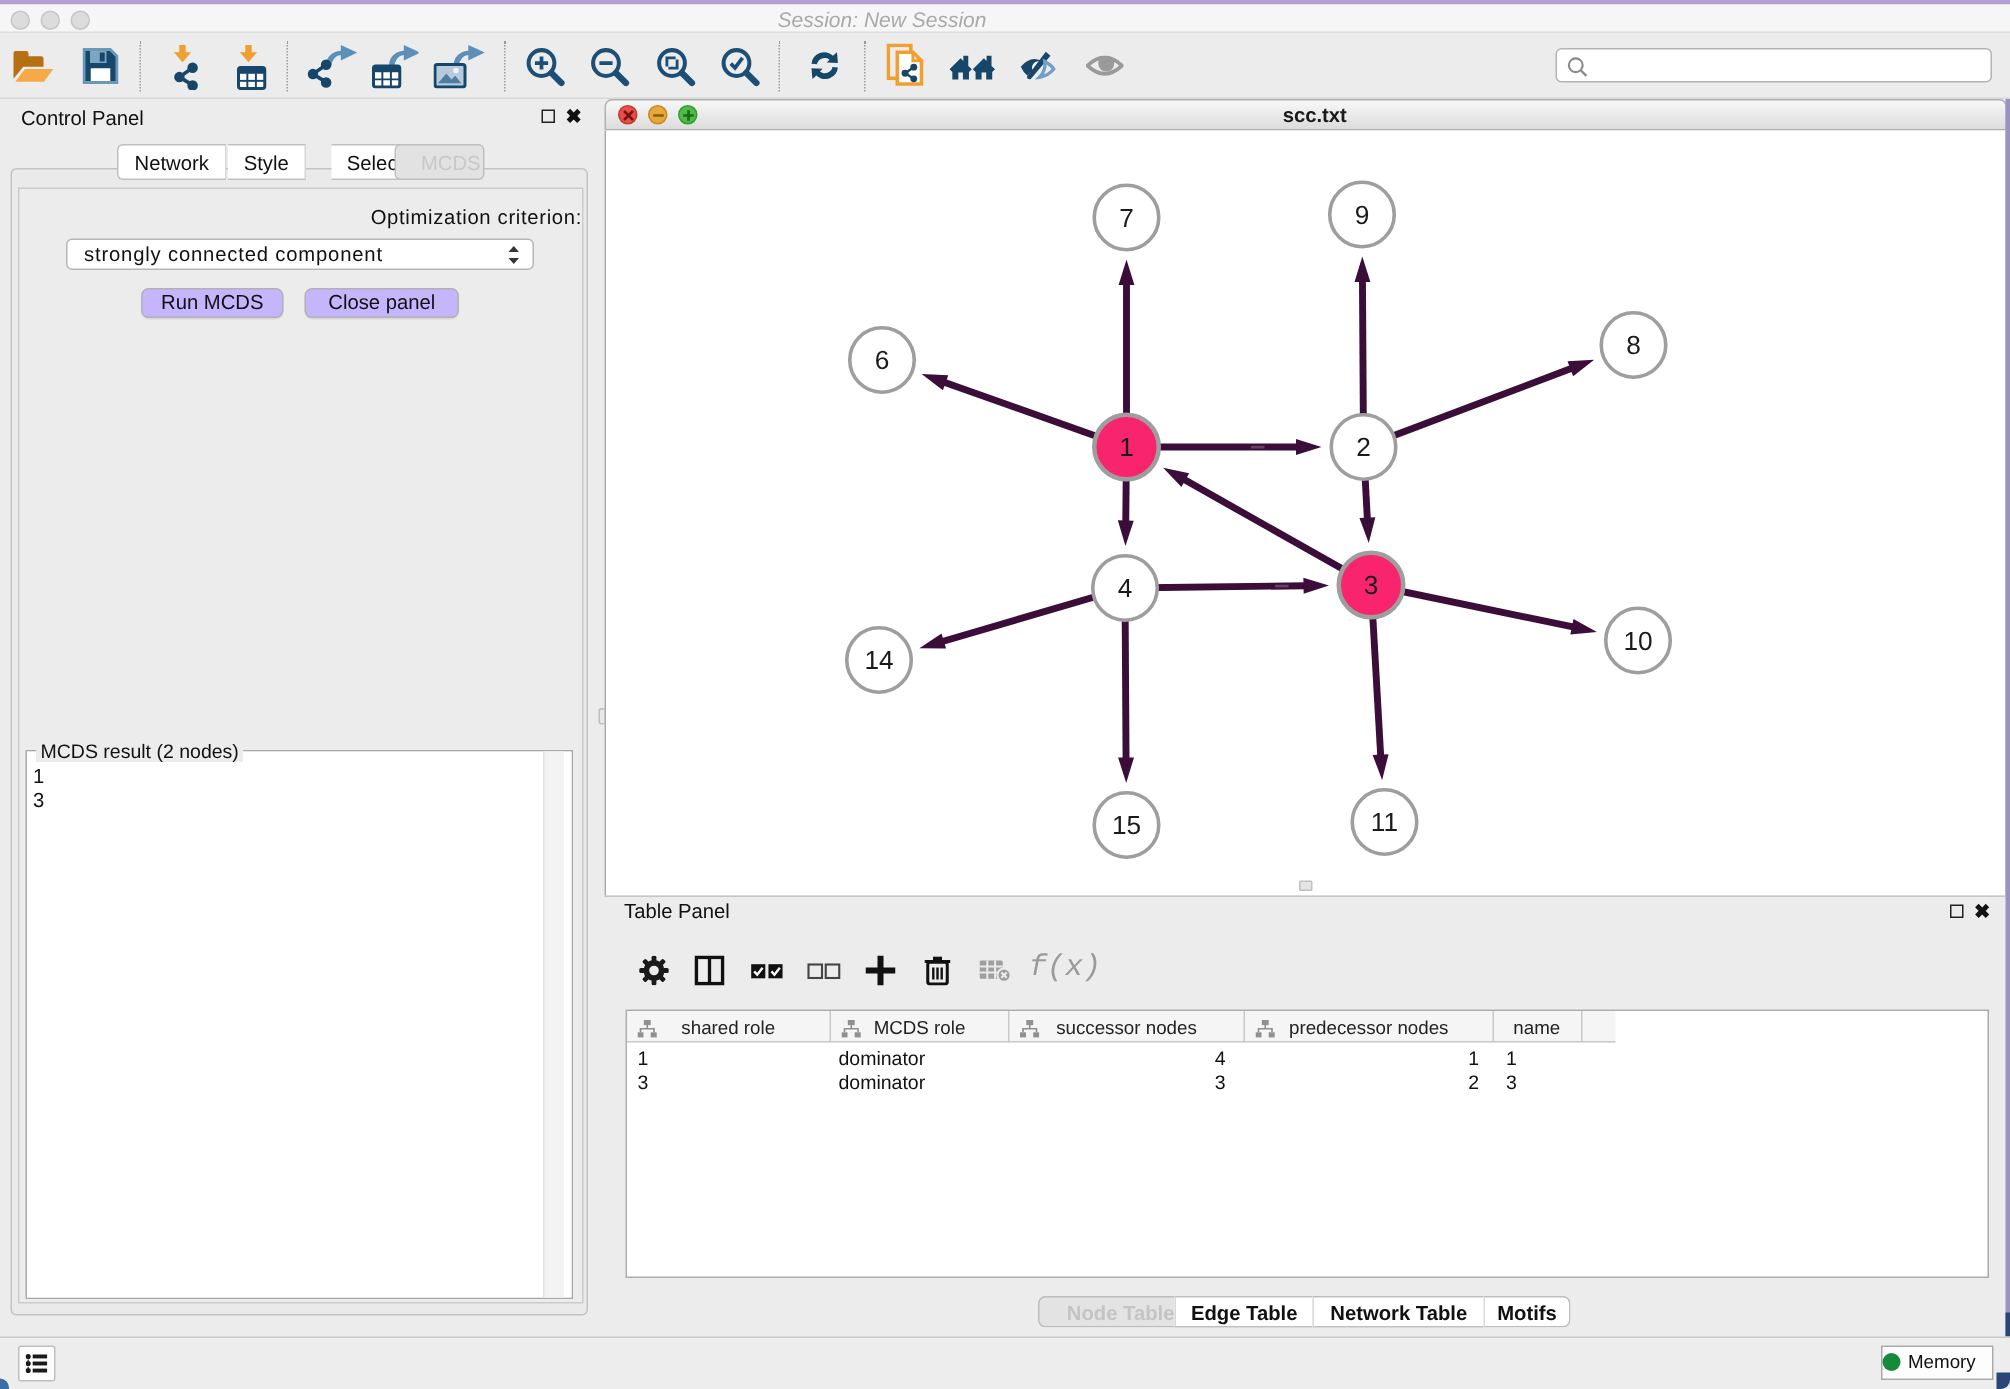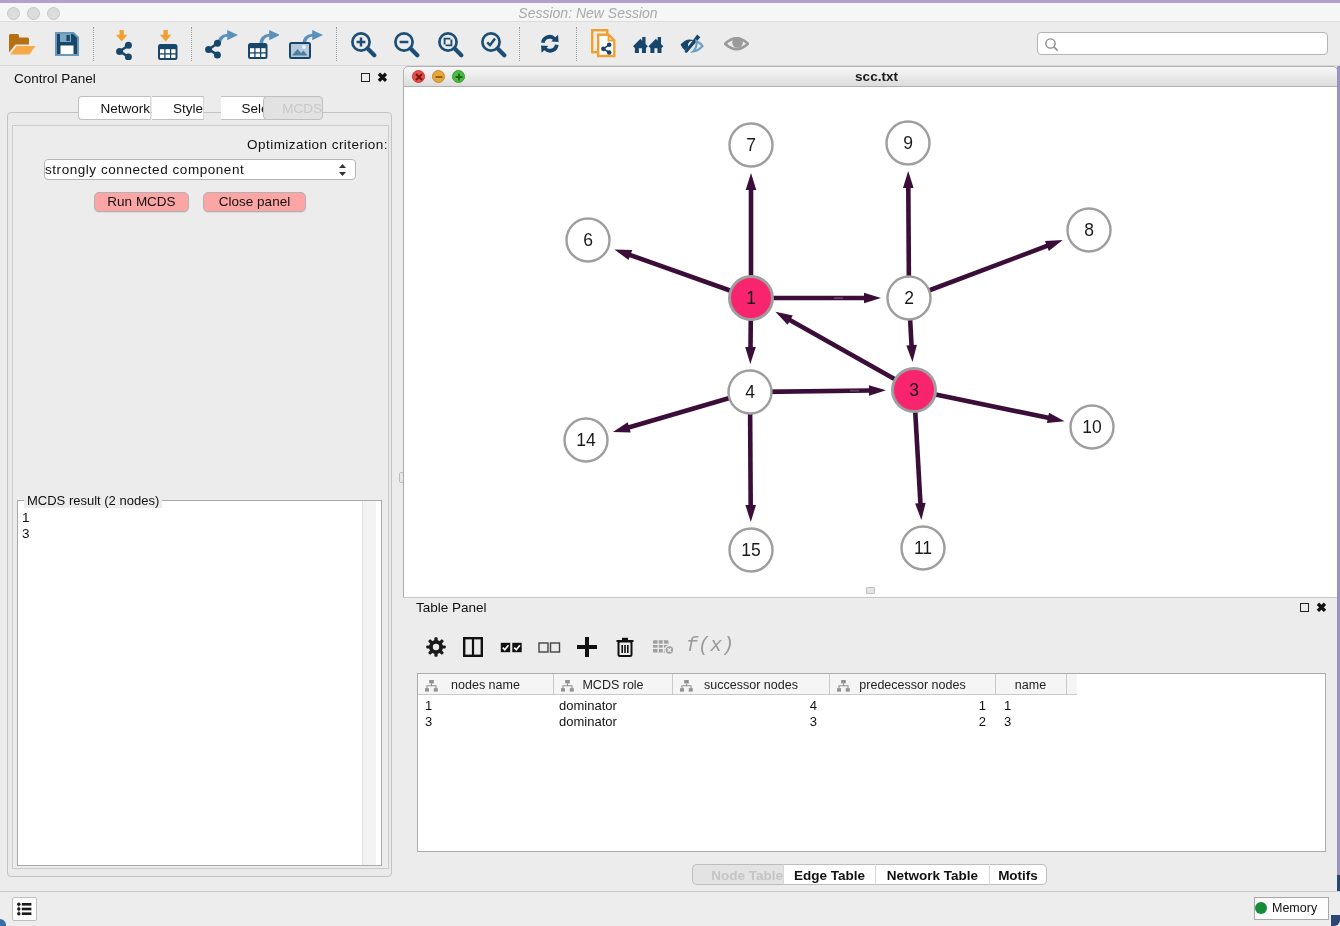--- a/index.html
+++ b/index.html
@@ -13,24 +13,24 @@
 #apptitle { left:0; top:5px; width:1176px; text-align:center; font-size:14px; color:#a9a9a9;font-style:italic; }
 #toolbar { left:0; top:22px; width:1340px; height:44px; background:#ececec; border-bottom:1px solid #d8d8d8; }
 .tsep { position:absolute; top:27px; height:34px; width:0; border-left:1px dotted #9a9a9a; }
 #searchbox { left:1037px; top:32px; width:291px; height:23px; background:#fff; border:1px solid #b4b4b4; border-radius:4px; }
 
 #cp-title { left:14px; top:71px; font-size:13.5px; color:#111; }
 .winbtn-sq { position:absolute; width:9px; height:9px; border:1.6px solid #222; }
 .winbtn-x { position:absolute; font-size:13px; font-weight:bold; color:#111; }
 #cp-outer { left:7px; top:112px; width:385px; height:765px; background:#eaeaea; border:1px solid #c3c3c3; border-radius:4px; }
 #cp-inner { left:12px; top:125px; width:377px; height:744px; background:#ececec; border:1px solid #cbcbcb; }
-.tabseg { position:absolute; top:0; height:24px; background:#fff; border-top:1px solid #bfbfbf; border-bottom:1px solid #bfbfbf; color:#111; font-size:13.5px; text-align:right; line-height:23px; }
+.tabseg { position:absolute; top:0; height:24px; background:#fff; border-top:1px solid #bfbfbf; border-bottom:1px solid #bfbfbf; color:#111; font-size:13.5px; text-align:center; line-height:23px; }
 #opt-label { left:13px; top:137px; width:375px; text-align:right; font-size:13.5px; color:#111; letter-spacing:0.45px; }
-#cp-select { left:44px; top:159px; width:312px; height:21px; background:#fff; border:1px solid #b6b6b6; border-radius:4px; font-size:13.5px; color:#111; line-height:19px; padding-left:0; letter-spacing:0.55px; }
-.btn { position:absolute; height:20px; background:#fca5a5; border:1px solid #b2b2b2; border-radius:5px; font-size:13.5px; color:#111; text-align:center; line-height:18px; box-shadow:0 1px 0 rgba(0,0,0,0.08); }
+#cp-select { left:44px; top:159px; width:312px; height:21px; background:#fff; border:1px solid #b6b6b6; border-radius:4px; font-size:13.5px; color:#111; line-height:19px; padding-left:11px; letter-spacing:0.55px; }
+.btn { position:absolute; height:20px; background:#c4b5fd; border:1px solid #b2b2b2; border-radius:5px; font-size:13.5px; color:#111; text-align:center; line-height:18px; box-shadow:0 1px 0 rgba(0,0,0,0.08); }
 #groupbox { left:17px; top:500px; width:365px; height:366px; border:1px solid #a9a9a9; }
 #grouplegend { left:24px; top:493px; background:#ececec; padding:0 3px; font-size:13px; color:#111; }
 #grouplist { left:18px; top:501px; width:363px; height:364px; background:#fff; font-size:13.5px; color:#111; padding:9px 0 0 4px; line-height:16px; }
 #groupscroll { left:362px; top:501px; width:14px; height:364px; background:#f3f3f3; border-left:1px solid #e0e0e0; }
 
 #vgrip { left:399px; top:472px; width:5px; height:11px; background:#e8e8e8; border:1px solid #bdbdbd; border-radius:2px; }
 #hgrip { left:866px; top:587px; width:9px; height:7px; background:#e4e4e4; border:1px solid #c0c0c0; border-radius:1px; }
 
 #netwin-title { left:403px; top:66px; width:935px; height:21px; background:linear-gradient(#f8f8f8,#dcdcdc); border:1px solid #b1b1b1; border-radius:5px 5px 0 0; }
 #netwin-label { left:409px; top:69px; width:935px; text-align:center; font-size:13.5px; font-weight:bold; color:#1a1a1a; }
@@ -337,21 +337,21 @@
       <line x1="0" y1="8.2" x2="14" y2="8.2"></line>
       <line x1="4.7" y1="1" x2="4.7" y2="12"></line>
       <line x1="9.4" y1="1" x2="9.4" y2="12"></line>
     </g>
     <circle cx="14.8" cy="9.8" r="4.0" fill="#9f9f9f" stroke="#ececec" stroke-width="1.2"></circle>
     <path d="M13.2 8.2 L16.4 11.4 M16.4 8.2 L13.2 11.4" stroke="#ececec" stroke-width="1.3"></path>
   </svg>
 <div class="abs" style="left:686px;top:634px;font-family:Liberation Mono, monospace;font-style:italic;font-size:20px;color:#9a9a9a;">f(x)</div>
 <div id="tbl" class="abs">
   <div id="tbl-head"></div>
-  <div class="hcell" style="left:0px;width:136px;">nodes name</div>
+  <div class="hcell" style="left:0px;width:136px;">shared role</div>
 <svg class="abs" style="left:7px;top:6px" width="13" height="12" viewBox="0 0 13 12">
       <g fill="#909090">
         <rect x="4.2" y="0" width="4.6" height="3.4"></rect>
         <rect x="0" y="8.2" width="4" height="3.4"></rect>
         <rect x="8.8" y="8.2" width="4" height="3.4"></rect>
         <rect x="2.6" y="9" width="1.2" height="0"></rect>
       </g>
       <g stroke="#909090" stroke-width="1.1" fill="none">
         <path d="M6.5 3.4 L6.5 5.8 M2 8.2 L2 5.8 L11 5.8 L11 8.2"></path>
       </g>
@@ -385,21 +385,21 @@
       <g fill="#909090">
         <rect x="4.2" y="0" width="4.6" height="3.4"></rect>
         <rect x="0" y="8.2" width="4" height="3.4"></rect>
         <rect x="8.8" y="8.2" width="4" height="3.4"></rect>
         <rect x="2.6" y="9" width="1.2" height="0"></rect>
       </g>
       <g stroke="#909090" stroke-width="1.1" fill="none">
         <path d="M6.5 3.4 L6.5 5.8 M2 8.2 L2 5.8 L11 5.8 L11 8.2"></path>
       </g>
     </svg>
-<div class="hcell" style="left:577px;width:72px;">name</div>
+<div class="hcell" style="left:577px;width:60px;">name</div>
   <div class="tcell" style="left:7px;top:24px;width:60px;text-align:left;">1</div>
 <div class="tcell" style="left:141px;top:24px;width:90px;text-align:left;">dominator</div>
 <div class="tcell" style="left:299px;top:24px;width:100px;text-align:right;">4</div>
 <div class="tcell" style="left:468px;top:24px;width:100px;text-align:right;">1</div>
 <div class="tcell" style="left:586px;top:24px;width:60px;text-align:left;">1</div>
 <div class="tcell" style="left:7px;top:40px;width:60px;text-align:left;">3</div>
 <div class="tcell" style="left:141px;top:40px;width:90px;text-align:left;">dominator</div>
 <div class="tcell" style="left:299px;top:40px;width:100px;text-align:right;">3</div>
 <div class="tcell" style="left:468px;top:40px;width:100px;text-align:right;">2</div>
 <div class="tcell" style="left:586px;top:40px;width:60px;text-align:left;">3</div>

